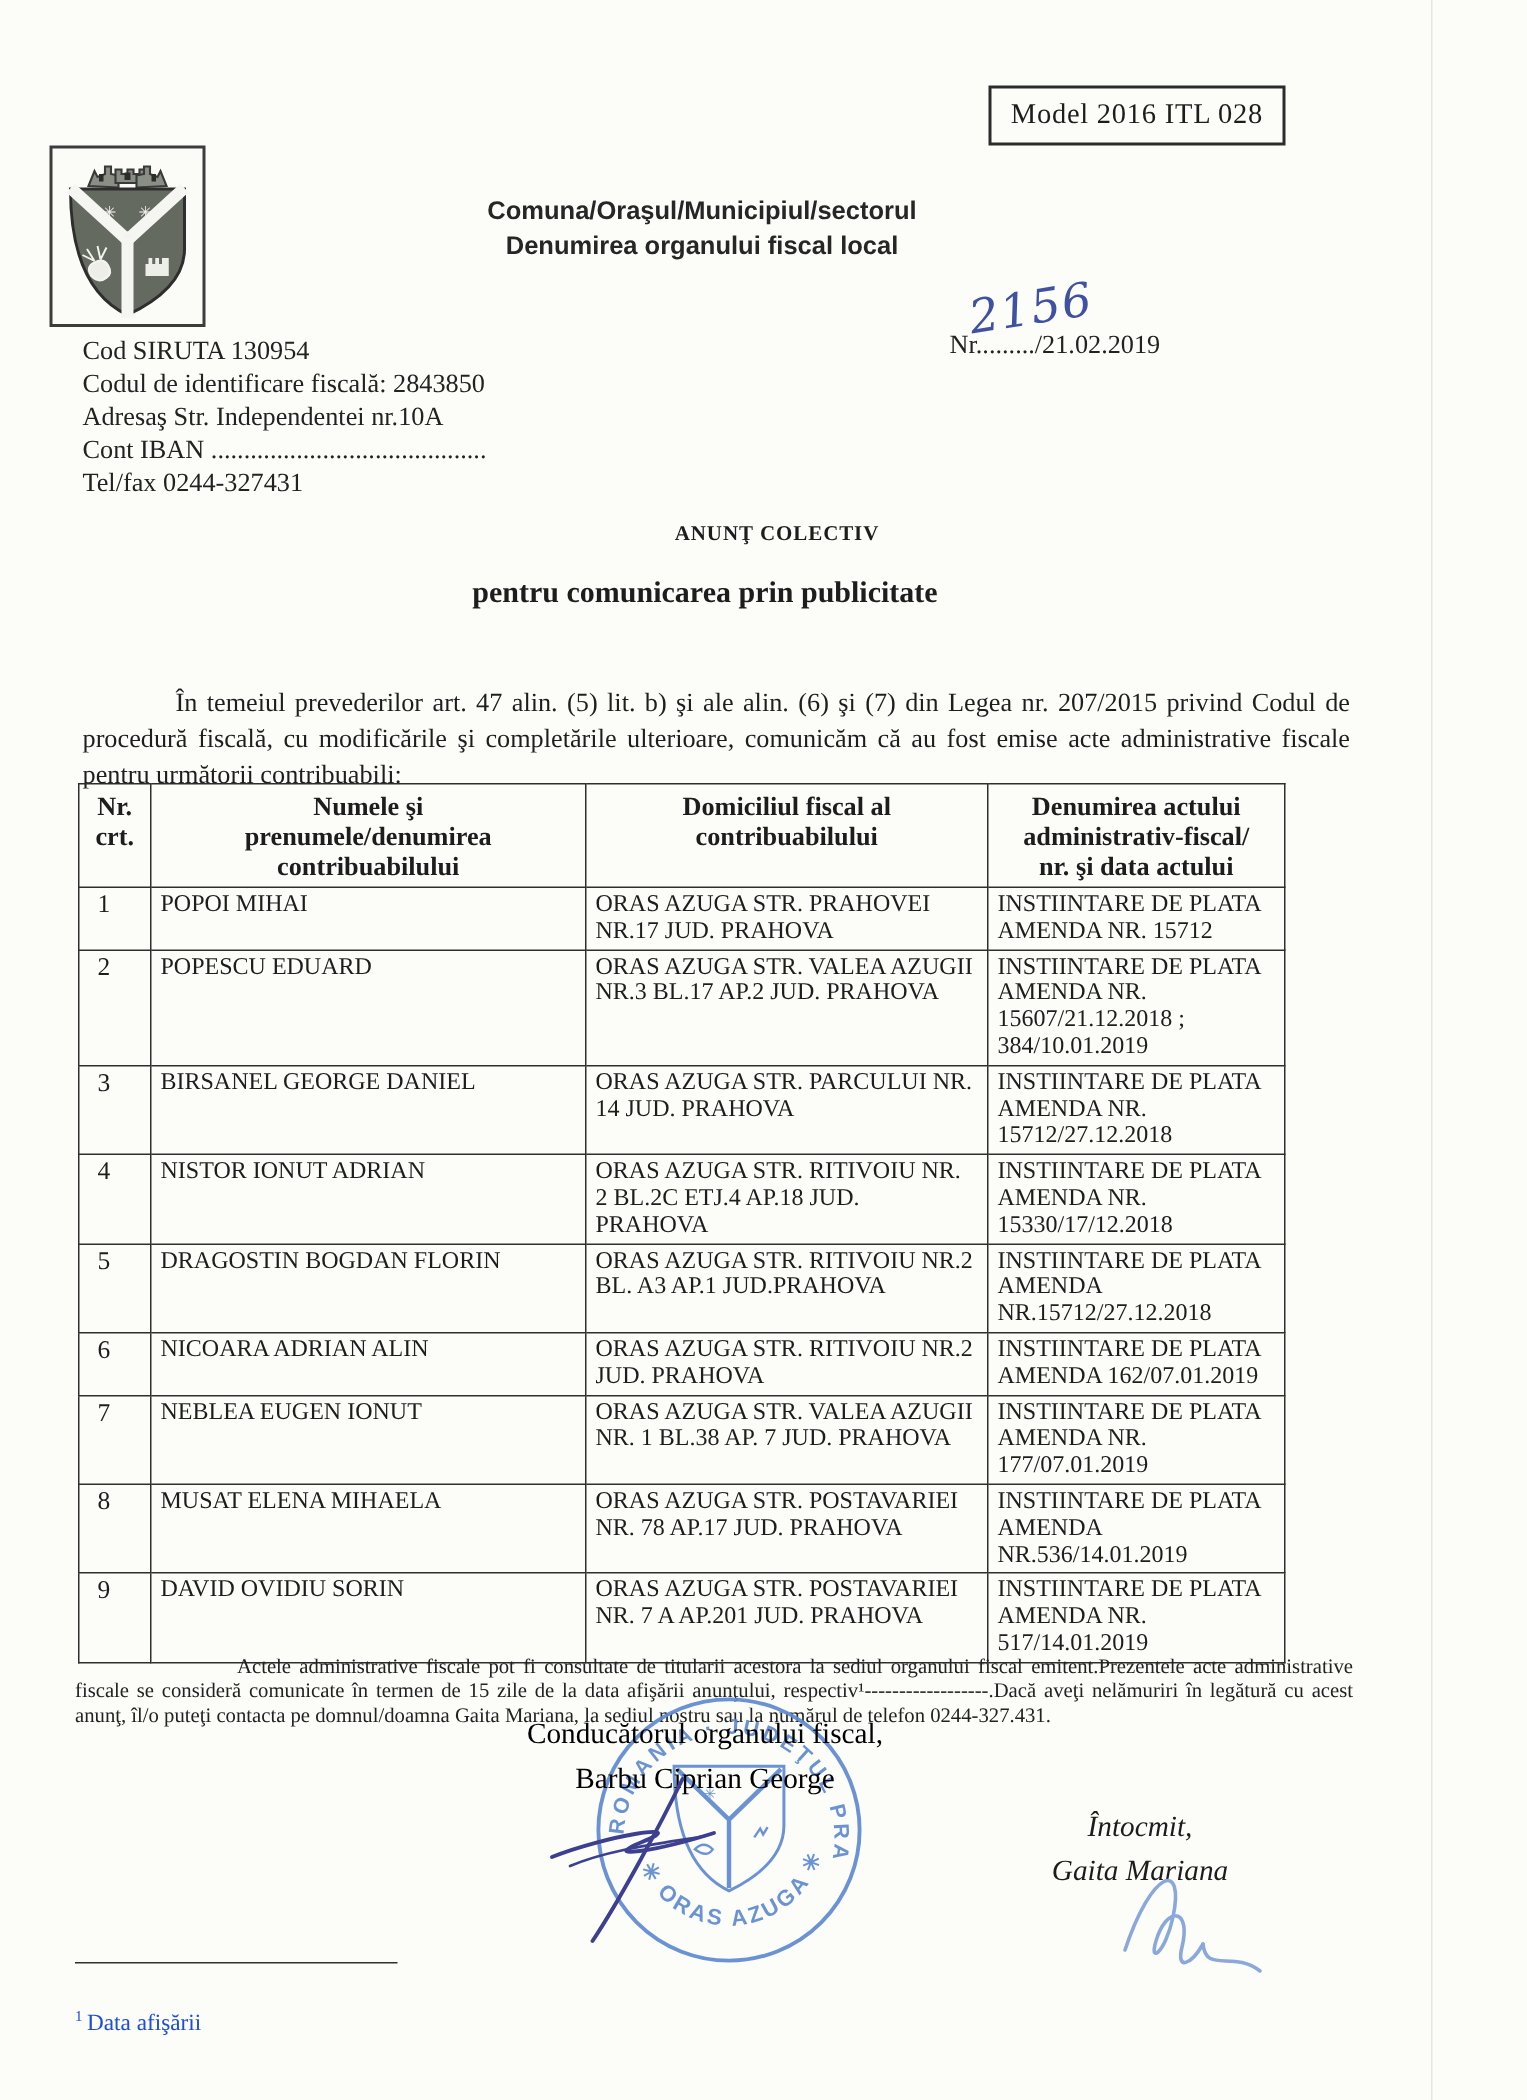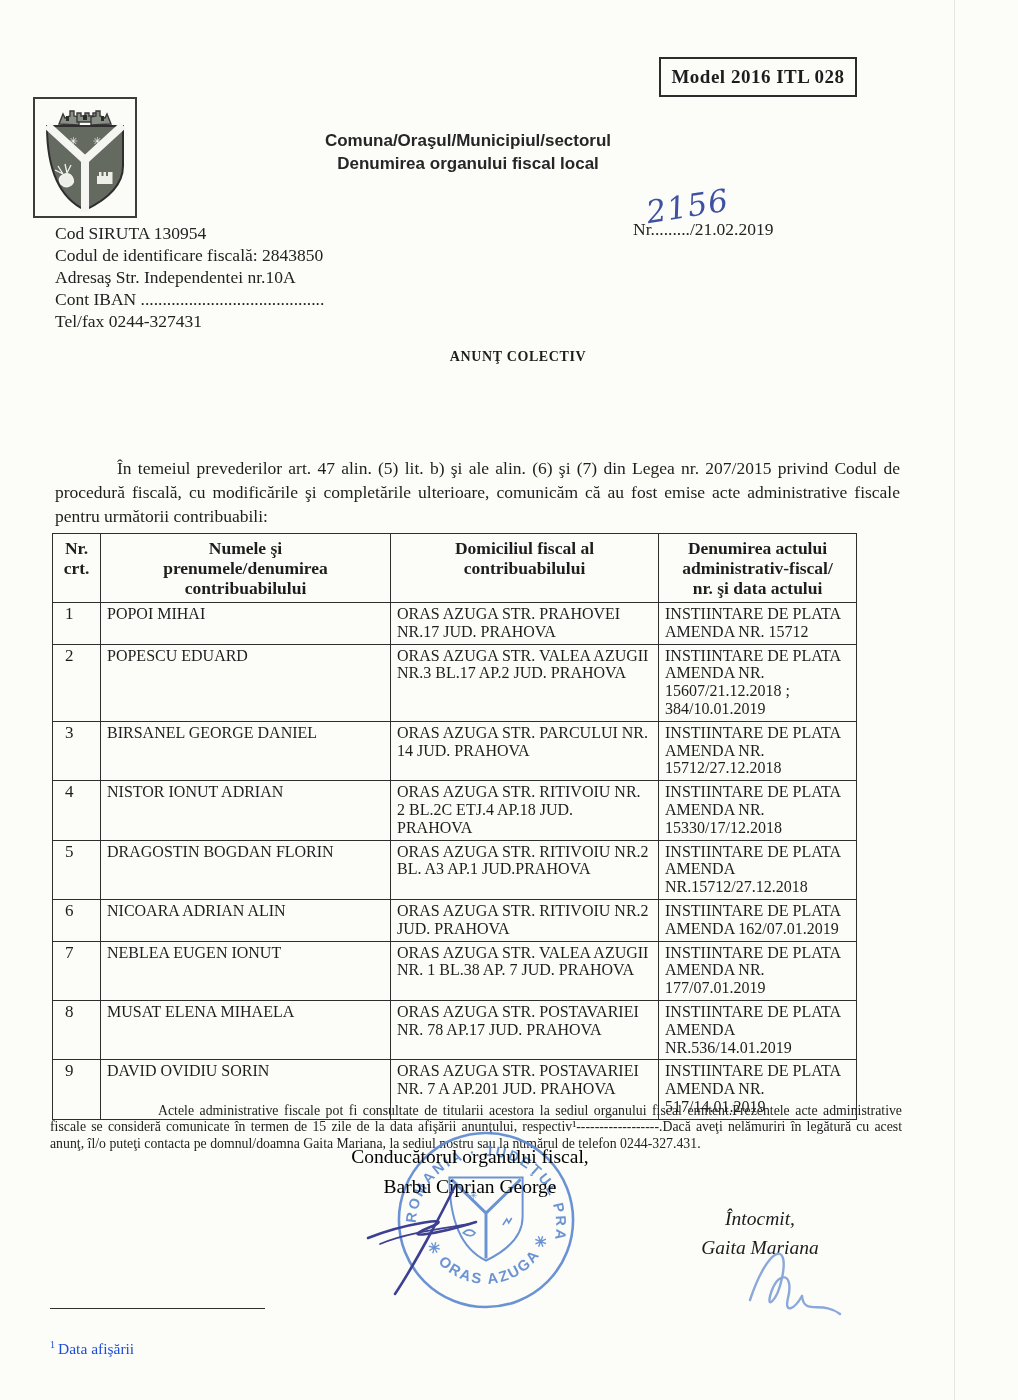--- a/index.html
+++ b/index.html
@@ -8,21 +8,21 @@
     position:relative; width:1018px; height:1400px;
     background:#fcfcf9; overflow:hidden;
     font-family:"Liberation Serif", serif; color:#1d1d1d;
   }
   .page-edge { position:absolute; left:954px; top:0; width:1px; height:1400px; background:#e6e6e1; }
 
   
   .model-box {
     position:absolute; left:659px; top:57px; width:198px; height:40px;
     border:2px solid #2c2c2c; display:flex; align-items:center; justify-content:center;
-    font-weight:bold; font-size:19px; letter-spacing:.5px;
+    font-weight:normal; font-size:19px; letter-spacing:.5px;
   }
 
   
   .emblem-box {
     position:absolute; left:33px; top:97px; width:104px; height:121px;
     border:2.5px solid #3c3c3c; background:#fbfbf8;
     display:flex; align-items:center; justify-content:center;
   }
 
   
@@ -47,21 +47,21 @@
   .doc-subtitle { position:absolute; left:0; top:384px; width:940px; text-align:center;
     font-weight:bold; font-size:20px; }
 
   
   .intro { position:absolute; left:55px; top:438px; width:845px; font-size:17.5px;
     line-height:24px; text-align:justify; text-indent:62px; color:#1e1e1e; }
 
   
   .doc-table {
     position:absolute; left:52px; top:522px; width:804px;
-    border-collapse:collapse; table-layout:fixed;margin-top:11px;
+    border-collapse:collapse; table-layout:fixed;
   }
   .doc-table th, .doc-table td { border:1.6px solid #2e2e2e; vertical-align:top; }
   .doc-table th { font-size:17.5px; font-weight:bold; text-align:center;
     white-space:pre-line; padding:4px 4px; line-height:20px; }
   .doc-table td { font-size:16px; line-height:17.8px; padding:2px 6px 3px 6px; }
   .doc-table td.c0 { text-align:left; padding-left:12px; font-size:17px; }
   .col-nr { width:48px; } .col-name { width:290px; } .col-addr { width:268px; } .col-act { width:198px; }
 
   
   .footer-note { position:absolute; left:50px; top:1089px; width:852px; font-size:13.8px;
@@ -142,20 +142,21 @@
     <div>Codul de identificare fiscală: 2843850</div>
     <div>Adresaş Str. Independentei nr.10A</div>
     <div>Cont IBAN ..........................................</div>
     <div>Tel/fax 0244-327431</div>
   </div>
 
   <div class="reg-handwritten">2156</div>
   <div class="reg-printed">Nr........./21.02.2019</div>
 
   <div class="doc-title">ANUNŢ COLECTIV</div>
+  <div class="doc-subtitle">pentru comunicarea prin publicitate</div>
 
   <p class="intro">În temeiul prevederilor art. 47 alin. (5) lit. b) şi ale alin. (6) şi (7) din Legea nr. 207/2015 privind Codul de procedură fiscală, cu modificările şi completările ulterioare, comunicăm că au fost emise acte administrative fiscale pentru următorii contribuabili:</p>
 
   <table class="doc-table">
     <colgroup>
       <col class="col-nr">
         <col class="col-name">
         <col class="col-addr">
         <col class="col-act">
     </colgroup>

